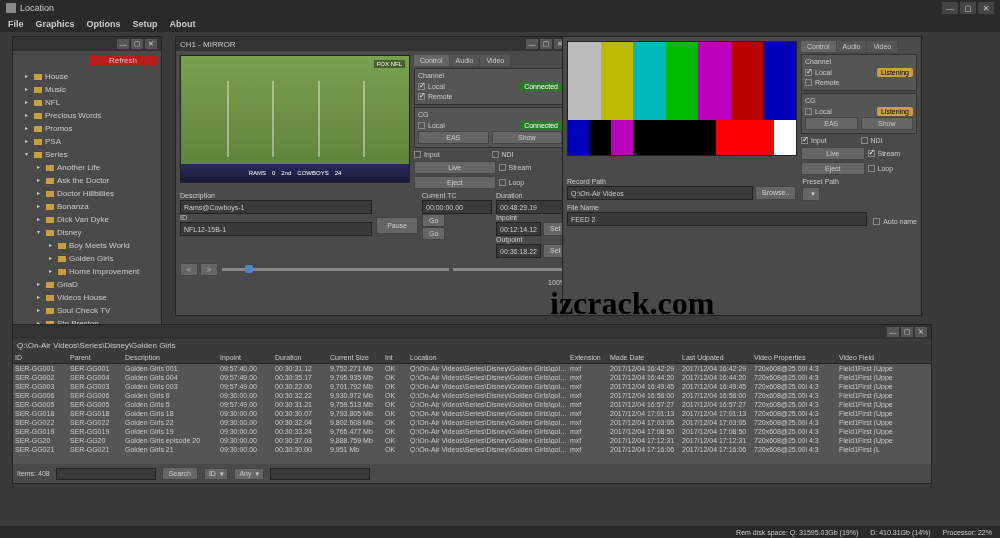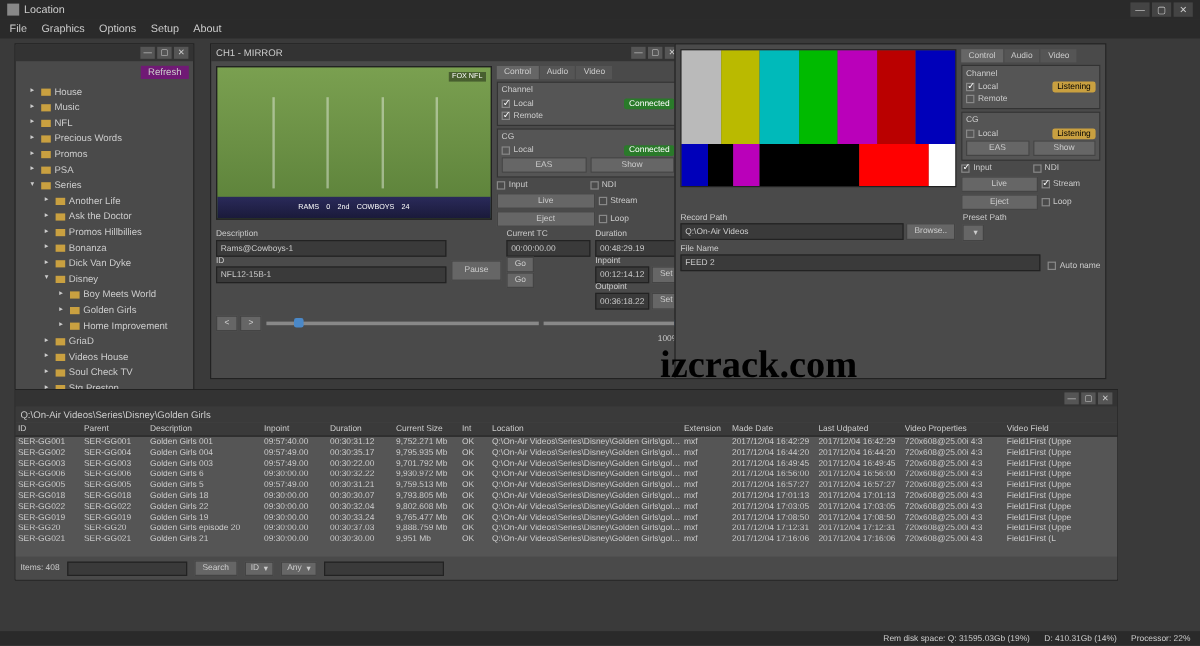--- a/index.html
+++ b/index.html
@@ -3,29 +3,29 @@
 <meta charset="utf-8">
 <style>
 * { margin:0; padding:0; box-sizing:border-box; font-family:Arial,sans-serif; }
 body { background:#3a3a3a; width:1000px; height:538px; overflow:hidden; color:#ccc; font-size:9px; position:relative; }
 .titlebar { height:16px; background:#2a2a2a; display:flex; align-items:center; padding:0 6px; justify-content:space-between; }
 .titlebar .left { display:flex; align-items:center; gap:4px; }
 .titlebar .icon { width:10px; height:10px; background:#888; }
 .winbtns { display:flex; gap:2px; }
 .winbtn { width:16px; height:12px; background:#444; display:flex; align-items:center; justify-content:center; font-size:8px; cursor:pointer; }
 .menubar { height:16px; background:#2a2a2a; display:flex; gap:12px; padding:0 8px; align-items:center; font-size:9px; }
-.menubar span { cursor:pointer; }
+.menubar span { cursor:pointer;font-weight:bold; }
 .workspace { position:absolute; top:32px; left:0; right:0; bottom:12px; }
 .panel { position:absolute; background:#4a4a4a; border:1px solid #222; }
 .panel-hdr { height:14px; background:#333; display:flex; align-items:center; padding:0 4px; justify-content:space-between; font-size:8px; }
 .panel-hdr .btns { display:flex; gap:2px; }
 .panel-hdr .btn { width:12px; height:10px; background:#555; font-size:7px; display:flex; align-items:center; justify-content:center; cursor:pointer; }
 .tree-panel { left:12px; top:4px; width:150px; height:320px; }
 .tree-body { padding:4px; height:calc(100% - 14px); overflow:auto; }
-.refresh-btn { float:right; background:#701a75; padding:1px 6px; font-size:8px; margin-bottom:4px; cursor:pointer; }
+.refresh-btn { float:right; background:#b91c1c; padding:1px 20px; font-size:8px; margin-bottom:4px; cursor:pointer; }
 .tree { clear:both; font-size:8px; line-height:13px; }
 .tree-node { display:flex; align-items:center; gap:3px; cursor:pointer; white-space:nowrap; }
 .arrow { width:6px; display:inline-block; font-size:6px; }
 .folder { width:8px; height:6px; background:#c9a040; display:inline-block; }
 .tree .lv1 { padding-left:8px; }
 .tree .lv2 { padding-left:20px; }
 .tree .lv3 { padding-left:32px; }
 .ch1 { left:175px; top:4px; width:396px; height:280px; }
 .ch-body { padding:4px; display:flex; flex-direction:column; height:calc(100% - 14px); gap:3px; }
 .path { background:#3a3a3a; padding:2px 4px; font-size:8px; border:1px solid #222; }
@@ -160,21 +160,21 @@
             <span>Another Life</span>
           </div>
           <div class="tree-node lv2">
             <span class="arrow">▸</span>
             <span class="folder"></span>
             <span>Ask the Doctor</span>
           </div>
           <div class="tree-node lv2">
             <span class="arrow">▸</span>
             <span class="folder"></span>
-            <span>Promos Hillbillies</span>
+            <span>Doctor Hillbillies</span>
           </div>
           <div class="tree-node lv2">
             <span class="arrow">▸</span>
             <span class="folder"></span>
             <span>Bonanza</span>
           </div>
           <div class="tree-node lv2">
             <span class="arrow">▸</span>
             <span class="folder"></span>
             <span>Dick Van Dyke</span>

